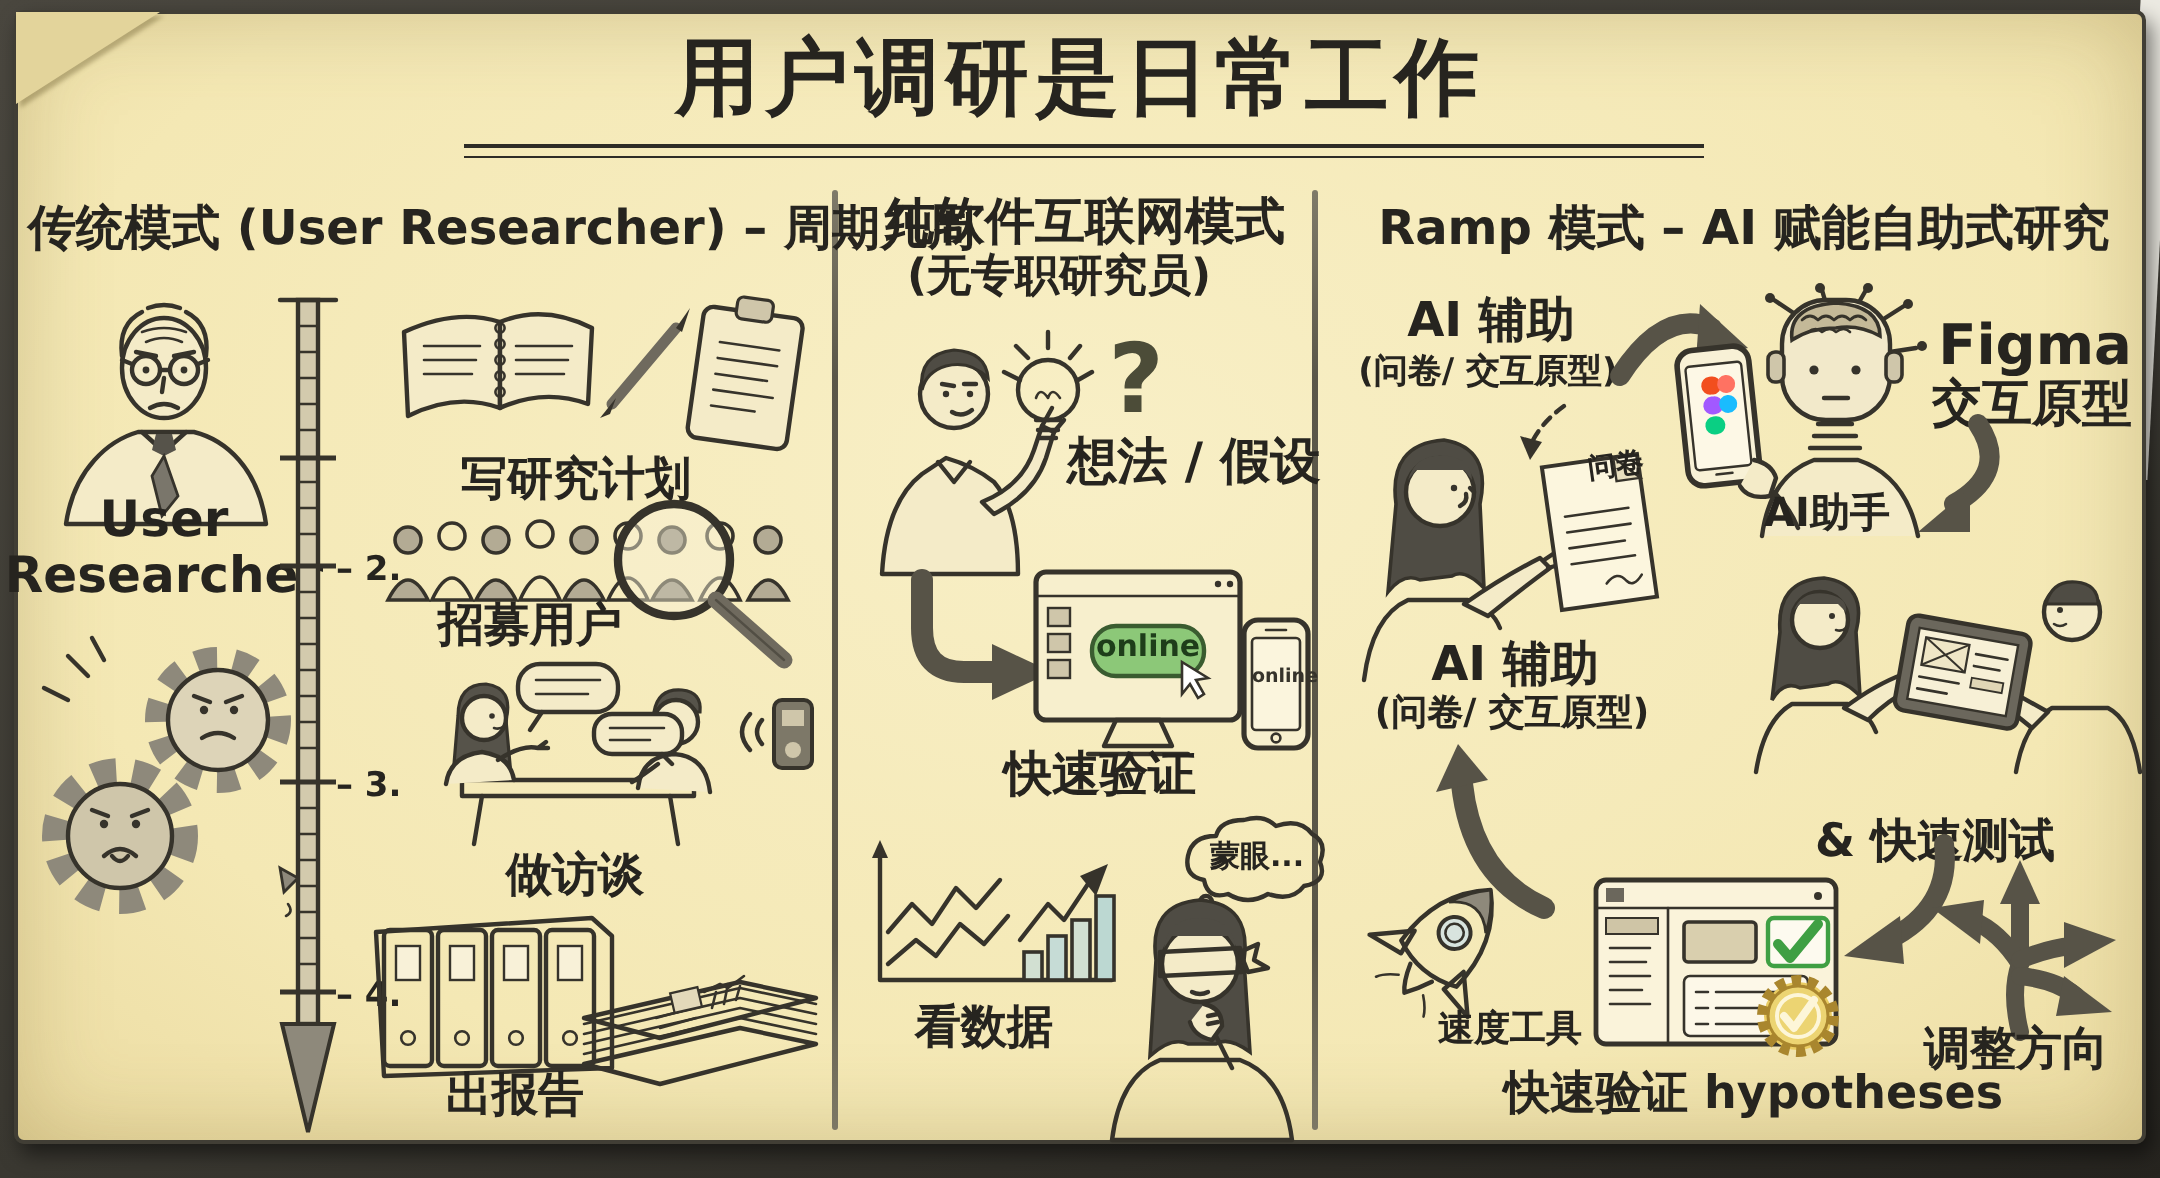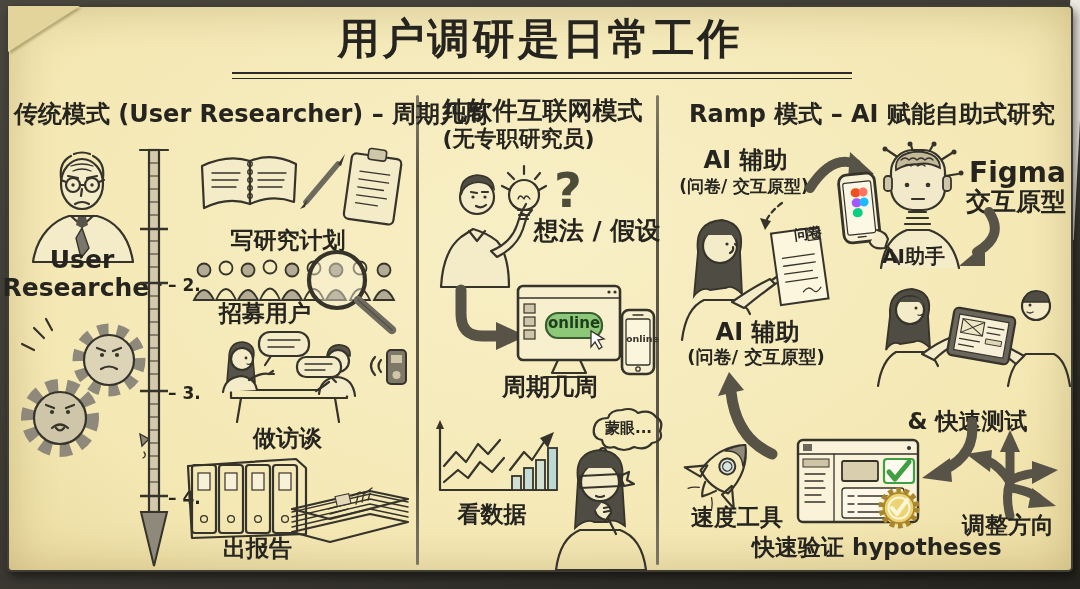--- a/index.html
+++ b/index.html
@@ -193,21 +193,21 @@
       <path class="s thin" d="M112,75 L190,57 L228,65 M112,70 L190,52 L228,60 M112,65 L190,47 L228,55 M112,60 L190,42 L228,50"></path>
       <path fill="#fbf5de" class="s" d="M112,57 L190,39 L228,47 L150,67 Z"></path>
       <path class="s thin" d="M150,62 l18,-5 M148,57 l22,-6"></path>
       <path class="s thin" d="M176,52 l2,-8 M182,50 l2,-10 M188,48 l2,-7 M172,44 l8,-4 l4,2 l8,-6"></path>
       <rect x="156" y="43" width="14" height="10" transform="rotate(-13 163 48)" fill="#e3d9ba" stroke="#36332b" stroke-width="1.1"></rect>
     </g>
   </svg>
   <div class="cap" style="left:425px;top:97px;width:235px;font-size:25px;">纯软件互联网模式</div>
 
   <div class="cap" style="left:170px;top:536px;width:175px;font-size:23px;">出报告</div>
-  <div class="cap" style="left:401px;top:127px;width:235px;font-size:22px;">(无专职研究员)</div>
+  <div class="cap" style="left:412px;top:127px;width:235px;font-size:22px;">(无专职研究员)</div>
 
   <svg style="left:433px;top:163px;" width="112" height="124" viewBox="0 0 112 124">
     <path class="f s" d="M8,124 Q10,88 28,74 L40,66 Q54,70 64,78 Q76,92 76,124 Z"></path>
     <path class="s" d="M36,68 L44,78 L52,68"></path>
     <path class="f s" d="M58,88 Q78,80 84,62 L88,50 L94,53 L90,66 Q84,84 64,94 Z"></path>
     <path class="s" d="M88,50 L93,41 M94,53 l5,-6"></path>
     <circle class="f s" cx="44" cy="34" r="17"></circle>
     <path d="M28,32 Q26,14 44,12 Q60,13 61,26 Q52,17 40,20 Q30,23 28,32 Z" fill="#4f4c44" stroke="#36332b" stroke-width="1.6"></path>
     <circle cx="40" cy="34" r="1.6" fill="#36332b"></circle>
       <circle cx="52" cy="34" r="1.6" fill="#36332b"></circle>
@@ -239,21 +239,21 @@
     <polygon points="75,47 75,63 79,58 83,65 86,63 82,56 88,55" fill="#ffffff" stroke="#36332b" stroke-width="1.3"></polygon>
     <path fill="#ddd3b4" class="s" d="M42,76 L64,76 L70,89 L36,89 Z"></path>
     <path class="s" d="M28,93 h50" stroke-width="3.2"></path>
     <rect x="106" y="26" width="32" height="64" rx="7" fill="#f7efcd" stroke="#36332b" stroke-width="2.6"></rect>
     <rect x="110" y="35" width="24" height="46" rx="2" fill="#fbf5dd" stroke="#36332b" stroke-width="1.3"></rect>
     <path class="s thin" d="M117,31 h10"></path>
     <circle cx="122" cy="85" r="2.2" class="s thin"></circle>
   </svg>
   <div class="cap" style="left:546px;top:315px;width:56px;font-size:15px;color:#1e3d1a;">online</div>
   <div class="cap" style="left:626px;top:334px;width:24px;font-size:9.5px;color:#36332b;">online</div>
-  <div class="cap" style="left:490px;top:374px;width:120px;font-size:24px;">周期几周</div>
+  <div class="cap" style="left:490px;top:374px;width:120px;font-size:24px;">快速验证</div>
 
   <svg style="left:430px;top:420px;" width="132" height="82" viewBox="0 0 132 82">
     <path class="s" d="M10,6 L10,70 L126,70" stroke-width="2.5"></path>
     <polygon points="6,9 10,0 14,9" fill="#36332b"></polygon>
     <polyline class="s" points="14,46 26,32 36,42 48,24 58,34 70,20" stroke-width="2.6"></polyline>
     <polyline class="s" points="14,62 28,50 38,58 50,42 62,52 74,38"></polyline>
     <rect x="82" y="56" width="9" height="14" fill="#d2e0d2" stroke="#36332b" stroke-width="1.8"></rect>
     <rect x="94" y="48" width="9" height="22" fill="#c6dcd6" stroke="#36332b" stroke-width="1.8"></rect>
     <rect x="106" y="40" width="9" height="30" fill="#d2e0d2" stroke="#36332b" stroke-width="1.8"></rect>
     <rect x="118" y="28" width="9" height="42" fill="#bcd8d2" stroke="#36332b" stroke-width="1.8"></rect>
@@ -392,21 +392,21 @@
       <path class="s" fill="#f2e9ca" d="M20,58 Q18,28 38,10 Q58,28 56,58 Q38,66 20,58 Z"></path>
       <path d="M38,10 Q46,18 50,28 Q44,22 38,22 Q32,22 26,28 Q30,18 38,10 Z" fill="#8e897b" stroke="#36332b" stroke-width="1.4"></path>
       <circle cx="38" cy="38" r="8" fill="#d8e4de" stroke="#36332b" stroke-width="2"></circle>
       <circle cx="38" cy="38" r="4.6" class="s thin"></circle>
       <path class="s" fill="#8e897b" d="M22,50 L6,66 L24,63 Z"></path>
       <path class="s" fill="#8e897b" d="M54,50 L70,66 L52,63 Z"></path>
       <path class="s" fill="#e8cf86" d="M31,64 q3,9 7,13 q4,-6 7,-13"></path>
       <path class="s thin" d="M30,72 q-6,4 -8,8 M46,72 q5,4 7,8"></path>
     </g>
   </svg>
-  <div class="cap" style="left:678px;top:505px;width:118px;font-size:23px;text-align:center;">速度工具</div>
+  <div class="cap" style="left:696px;top:505px;width:118px;font-size:18px;text-align:center;">速度工具</div>
 
   <svg style="left:796px;top:436px;" width="130" height="100" viewBox="0 0 130 100">
     <rect x="2" y="4" width="120" height="82" rx="5" fill="#faf3da" stroke="#36332b" stroke-width="2.4"></rect>
     <path class="s thin" d="M2,18 h120"></path>
     <rect x="7" y="8" width="9" height="7" fill="#6b675c"></rect>
     <circle cx="113" cy="12" r="2" fill="#36332b"></circle>
     <rect x="7" y="23" width="26" height="8" fill="#cfc5a6" stroke="#36332b" stroke-width="1"></rect>
     <path class="s thin" d="M9,38 h20 M9,45 h18 M9,52 h20 M9,59 h16 M9,66 h20 M38,18 V86"></path>
     <rect x="46" y="25" width="36" height="20" rx="2" fill="#d9cfae" stroke="#36332b" stroke-width="1.8"></rect>
     <rect x="88" y="23" width="30" height="24" rx="3" fill="#fdfaef" stroke="#3f9f43" stroke-width="2.2"></rect>

